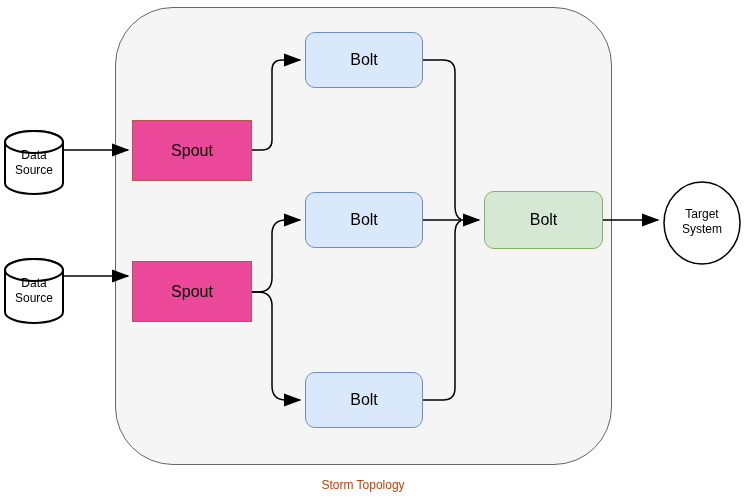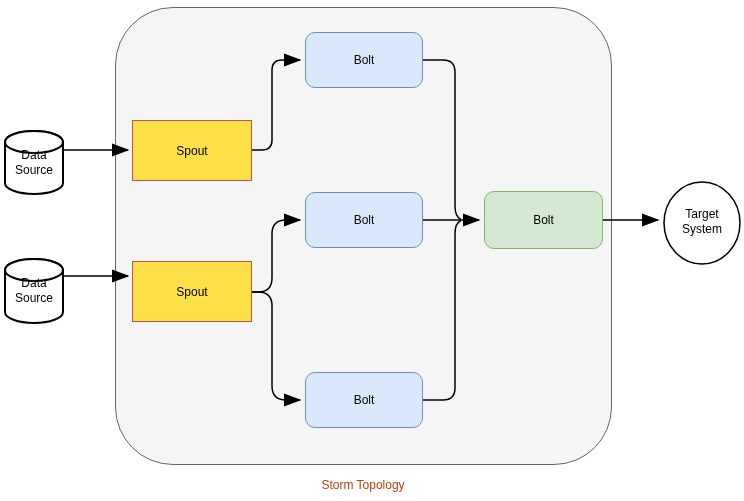--- a/index.html
+++ b/index.html
@@ -4,22 +4,22 @@
 <style>
   html,body{margin:0;padding:0;background:#ffffff;}
   .canvas{position:relative;width:744px;height:501px;background:#ffffff;
           font-family:"Liberation Sans",sans-serif;color:#000;overflow:hidden;}
   .container{position:absolute;left:115px;top:7px;width:495px;height:456px;
              background:#f5f5f5;border:1px solid #666666;border-radius:58px;}
   .caption{position:absolute;left:115px;top:478px;width:496px;text-align:center;
            font-size:12px;color:#c2410c;}
   svg.layer{position:absolute;left:0;top:0;width:744px;height:501px;}
   .node{position:absolute;display:flex;align-items:center;justify-content:center;
-        font-size:12px;text-align:center;box-sizing:border-box;}
-  .spout{background:#fde047;border:1.5px solid #b85450;text-align:center;}
+        font-size:16px;text-align:center;box-sizing:border-box;}
+  .spout{background:#ec4899;border:1.5px solid #b85450;text-align:center;}
   .bolt{background:#dae8fc;border:1.5px solid #6c8ebf;border-radius:10px;}
   .bolt-final{background:#d5e8d4;border:1.5px solid #82b366;border-radius:10px;}
   .spout1{left:132px;top:120px;width:120px;height:61px;}
   .spout2{left:132px;top:261px;width:120px;height:61px;}
   .boltTop{left:305px;top:32px;width:118px;height:56px;}
   .boltMid{left:305px;top:192px;width:118px;height:56px;}
   .boltBot{left:305px;top:372px;width:118px;height:56px;}
   .boltFinal{left:484px;top:191px;width:119px;height:58px;}
   .floating-label{position:absolute;font-size:12px;line-height:15px;text-align:center;
                   white-space:pre-line;}

